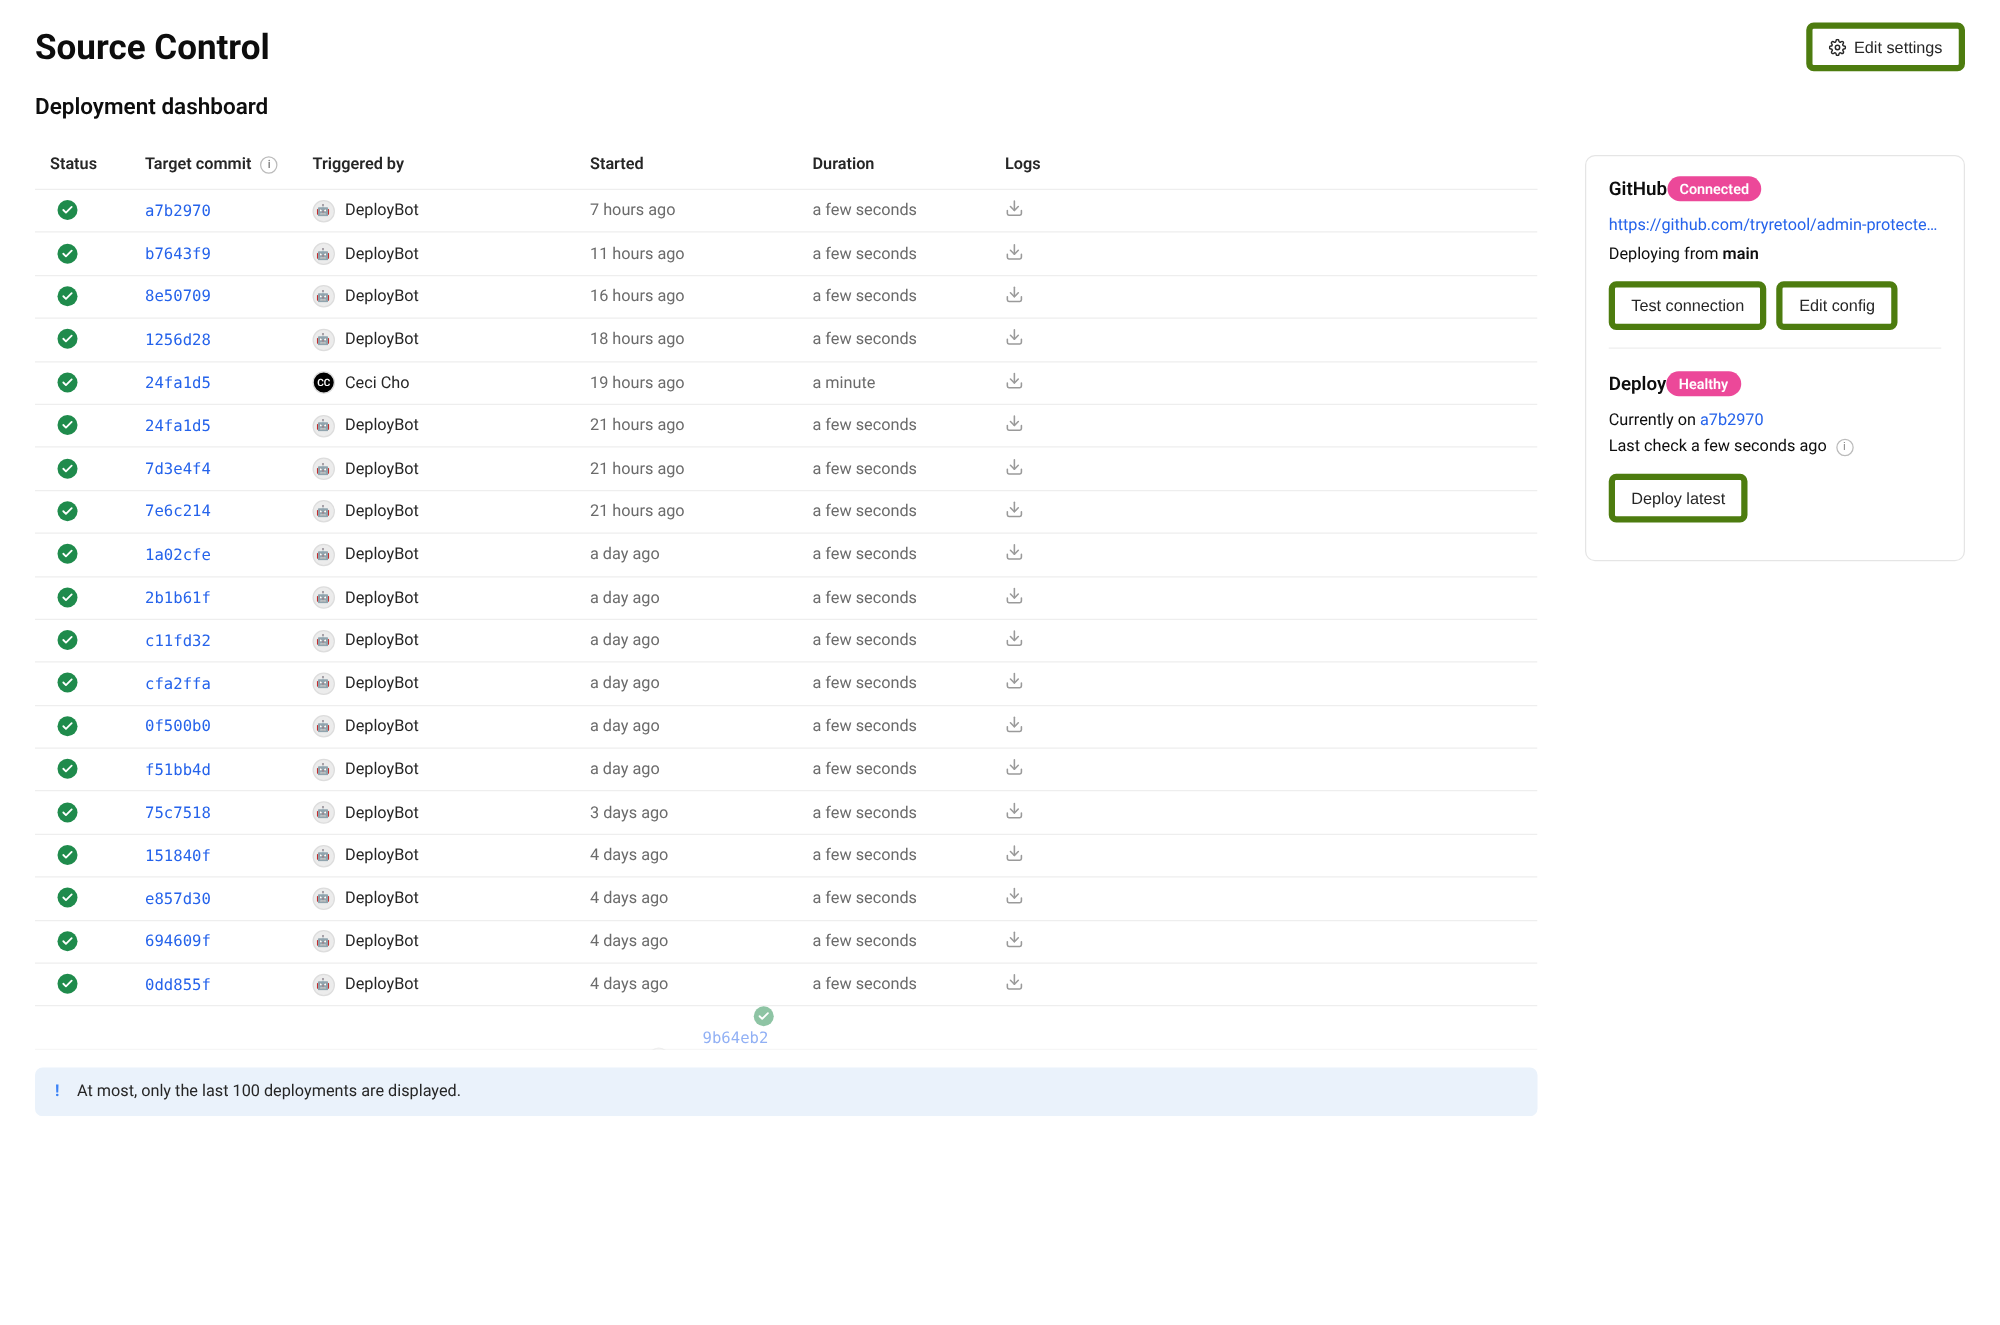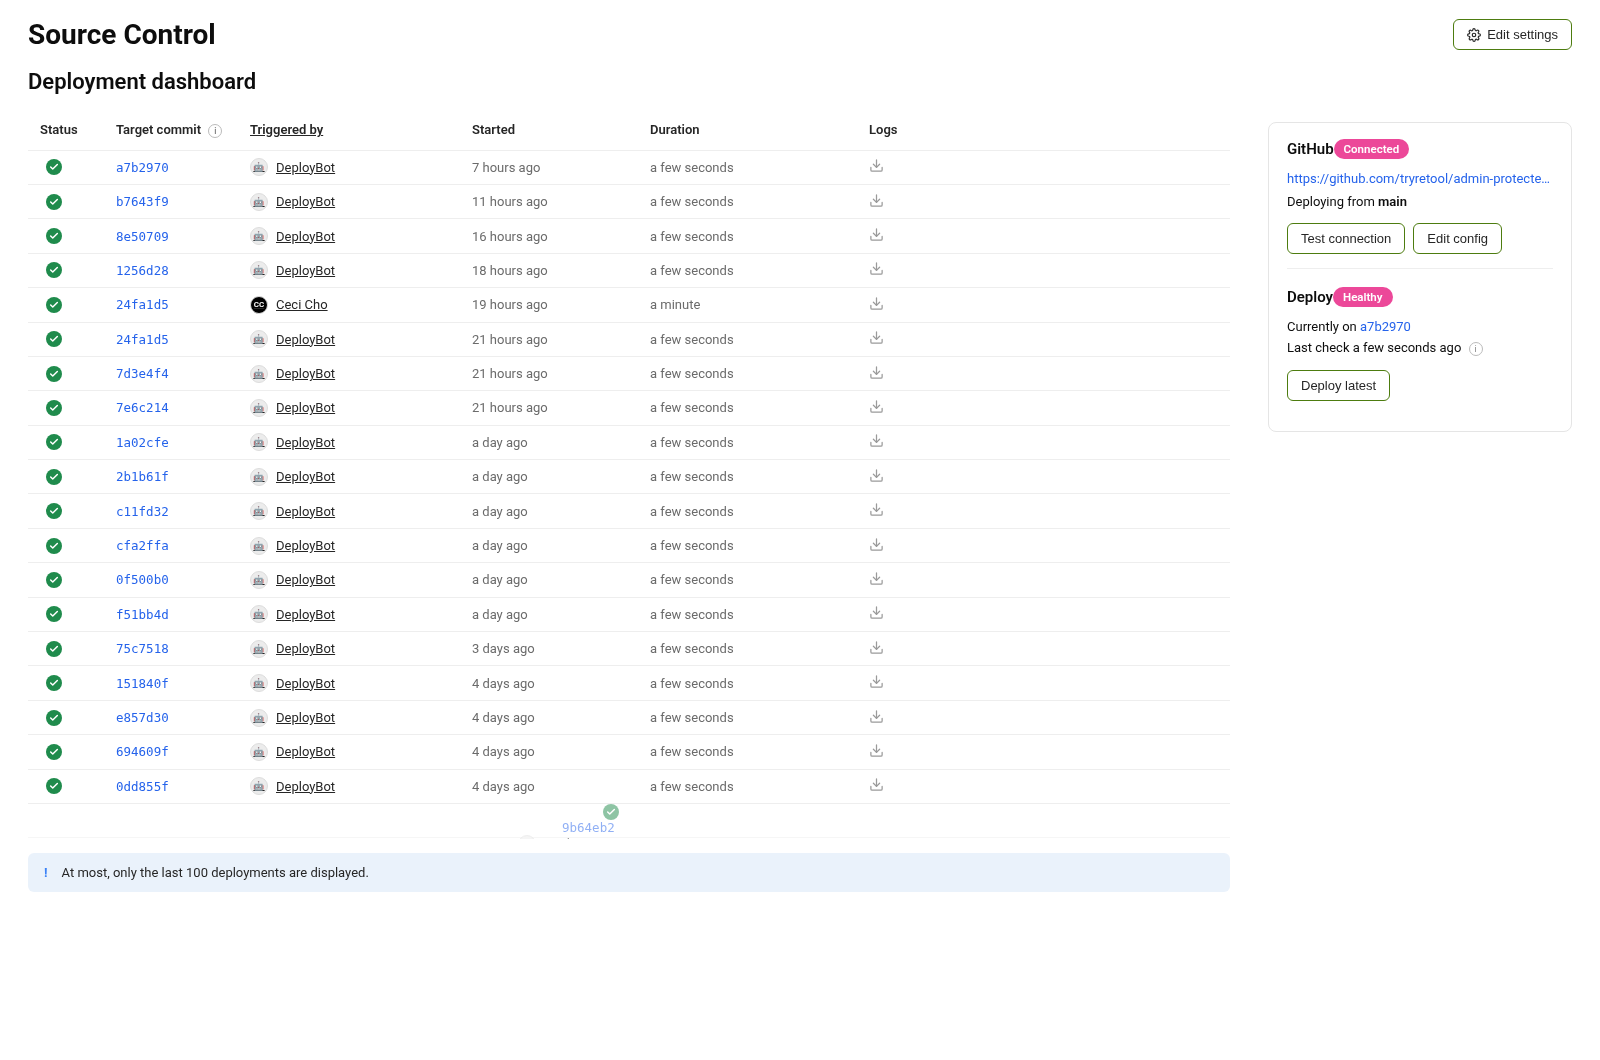--- a/index.html
+++ b/index.html
@@ -5,36 +5,36 @@
 * { box-sizing: border-box; margin: 0; padding: 0; }
 body {
   font-family: -apple-system, BlinkMacSystemFont, "Segoe UI", Roboto, Helvetica, Arial, sans-serif;
   background: #fff;
   color: #0d0d0d;
   font-size: 13px;
 }
 .page { padding: 18px 28px 0 28px; width: 1600px; }
 .header-row { display: flex; justify-content: space-between; align-items: center; margin-bottom: 18px; }
 h1 { font-size: 28px; font-weight: 700; }
-h2 { font-size: 22px; font-weight: 600; margin-bottom: 28px; }
+h2 { font-size: 18px; font-weight: 600; margin-bottom: 28px; }
 .btn {
   display: inline-flex; align-items: center; gap: 6px;
-  background: #fff; border: 1px solid #4d7c0f; border-radius: 6px;
+  background: #fff; border: 5px solid #4d7c0f; border-radius: 6px;
   padding: 7px 13px; font-size: 13px; font-weight: 500; color: #262626;
   cursor: pointer;
 }
 .content-row { display: flex; gap: 38px; align-items: flex-start; }
 .deployments { flex: 1; min-width: 0; }
 .table { width: 100%; }
 .thead { display: flex; padding: 0 0 12px 0; border-bottom: 1px solid #eee; font-weight: 600; font-size: 13px; color: #262626; }
 .col-status { width: 88px; padding-left: 12px; }
 .col-commit { width: 134px; }
-.col-trigger { width: 222px; text-decoration: underline; }
+.col-trigger { width: 222px; }
 .col-started { width: 178px; }
-.col-duration { width: 219px; }
+.col-duration { width: 154px; }
 .col-logs { flex: 1; }
 .tbody { height: 688px; overflow-y: hidden; position: relative; }
 .row {
   display: flex; align-items: center; height: 34.4px;
   border-bottom: 1px solid #eee; font-size: 13px; color: #262626;
 }
 .status-badge {
   width: 16px; height: 16px; border-radius: 50%; background: #1f8b4c;
   display: inline-flex; align-items: center; justify-content: center;
   margin-left: 6px;

